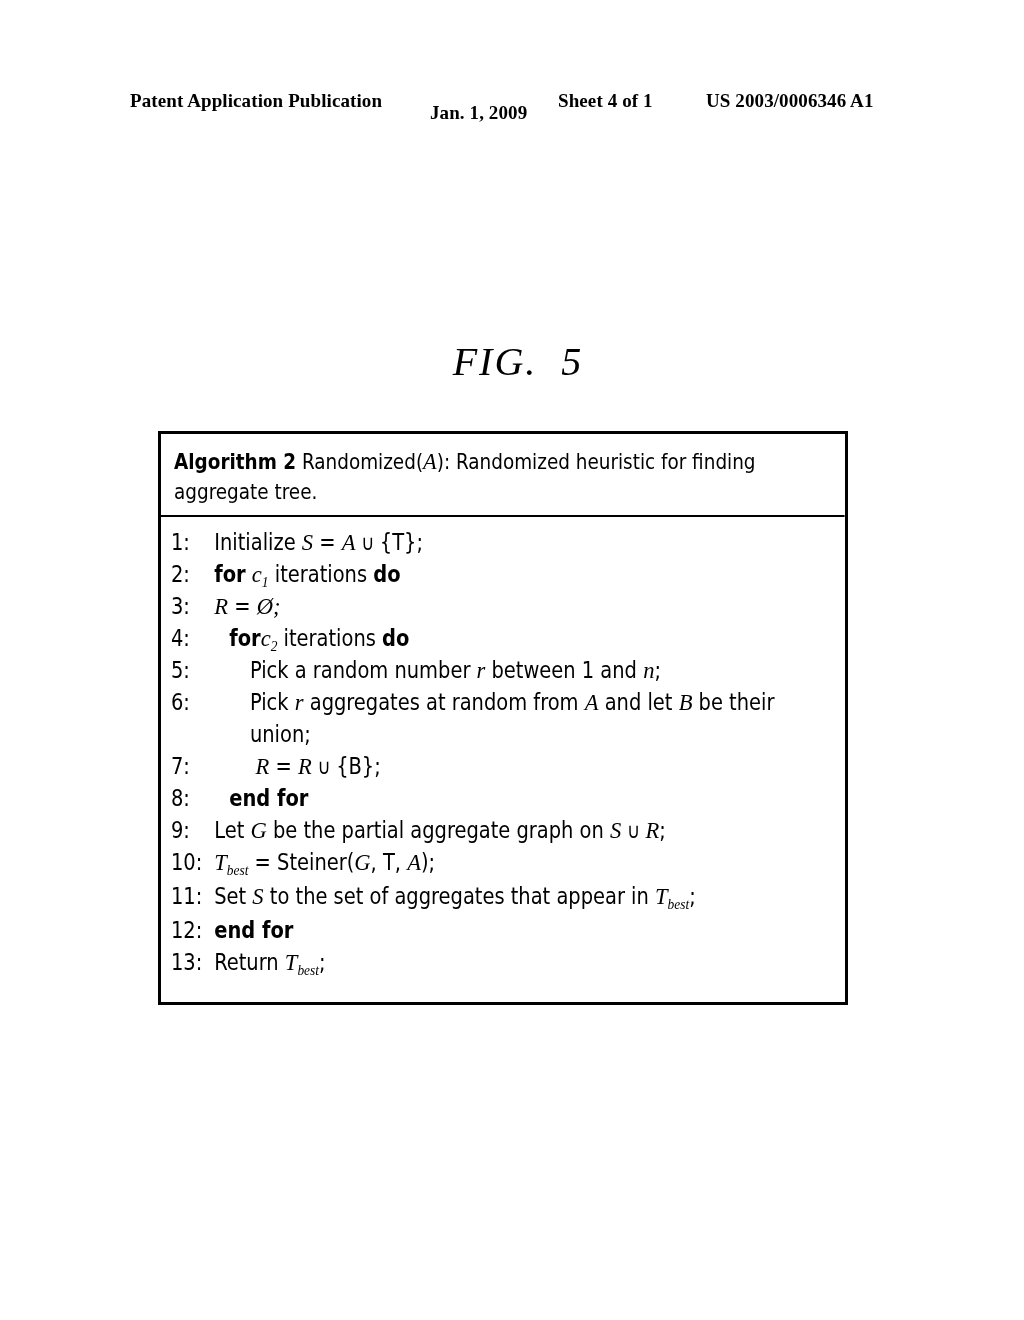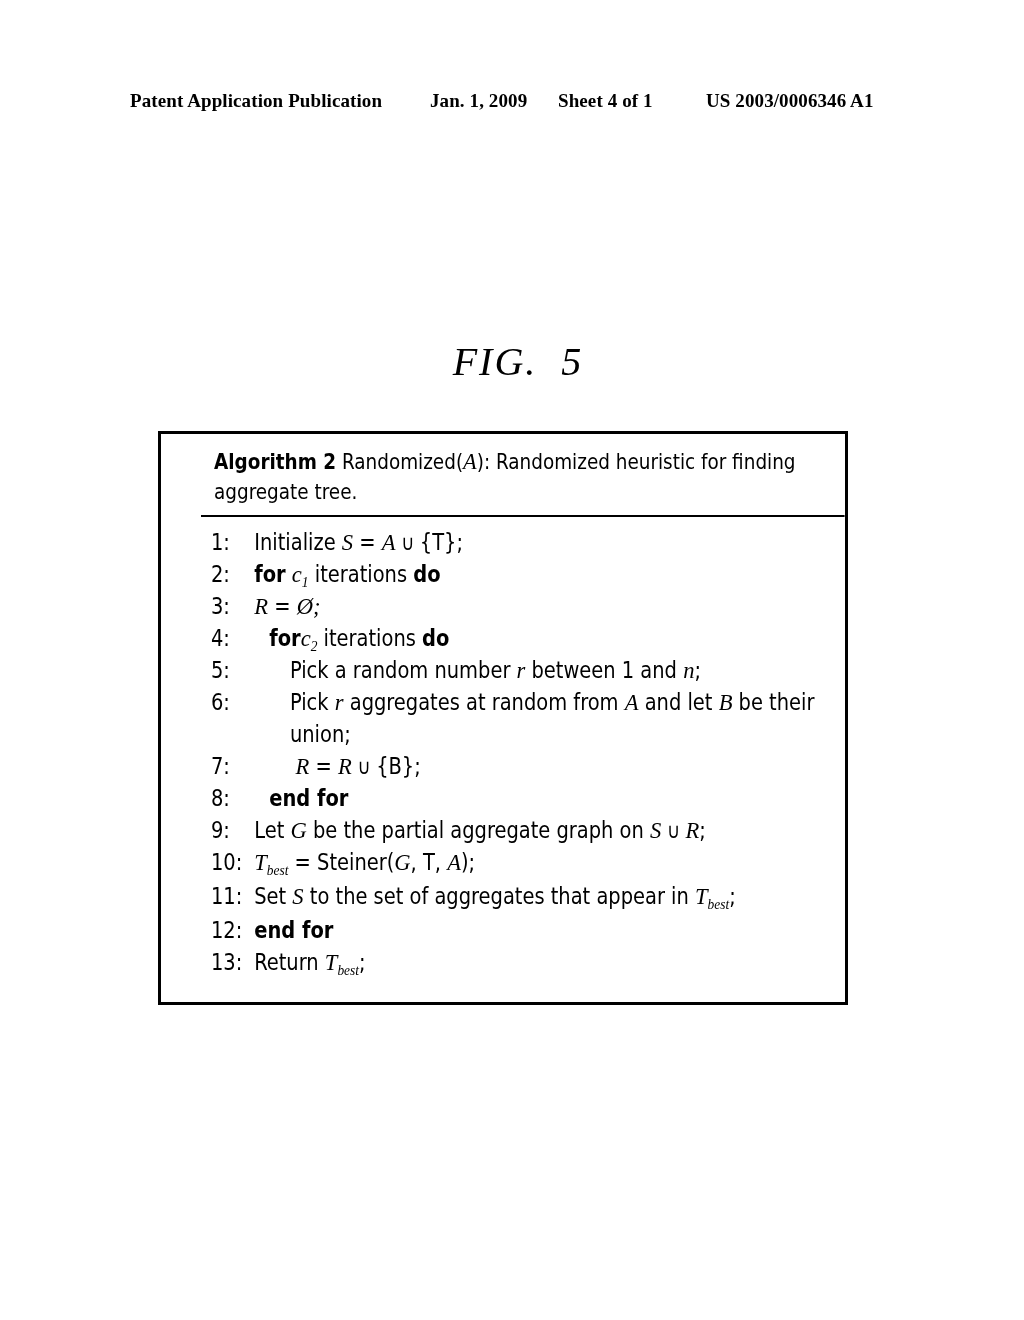--- a/index.html
+++ b/index.html
@@ -25,21 +25,21 @@
     width: 764px;
     height: 26px;
     font-family: "Liberation Serif", serif;
     font-weight: bold;
     font-size: 19px;
     line-height: 26px;
     white-space: nowrap;
     letter-spacing: 0.1px;
   }
   .hdr-pub   { position: absolute; left: 0px;   top: 0; }
-  .hdr-date  { position: absolute; left: 300px; top: 0; text-align: center; }
+  .hdr-date  { position: absolute; left: 300px; top: 12px; text-align: center; }
   .hdr-sheet { position: absolute; left: 428px; top: 0; }
   .hdr-num   { position: absolute; left: 576px; top: 0; }
 
   
   .fig-label {
     position: absolute;
     left: 0;
     top: 338px;
     width: 1024px;
     text-align: center;
@@ -54,21 +54,20 @@
   
   .algo-box {
     position: absolute;
     left: 158px;
     top: 431px;
     width: 690px;
     height: 574px;
     box-sizing: border-box;
     border: 3px solid #000;
     background: #ffffff;
-    padding-left: 40px;
   }
   .algo-caption {
     box-sizing: border-box;
     padding: 12px 14px 8px 14px;
     border-bottom: 2px solid #000;
     font-family: "DejaVu Sans Condensed", "Liberation Sans Narrow", "Liberation Sans", sans-serif;
     font-size: 22px;
     line-height: 30px;
     font-stretch: condensed;
     transform: scaleX(0.93);

